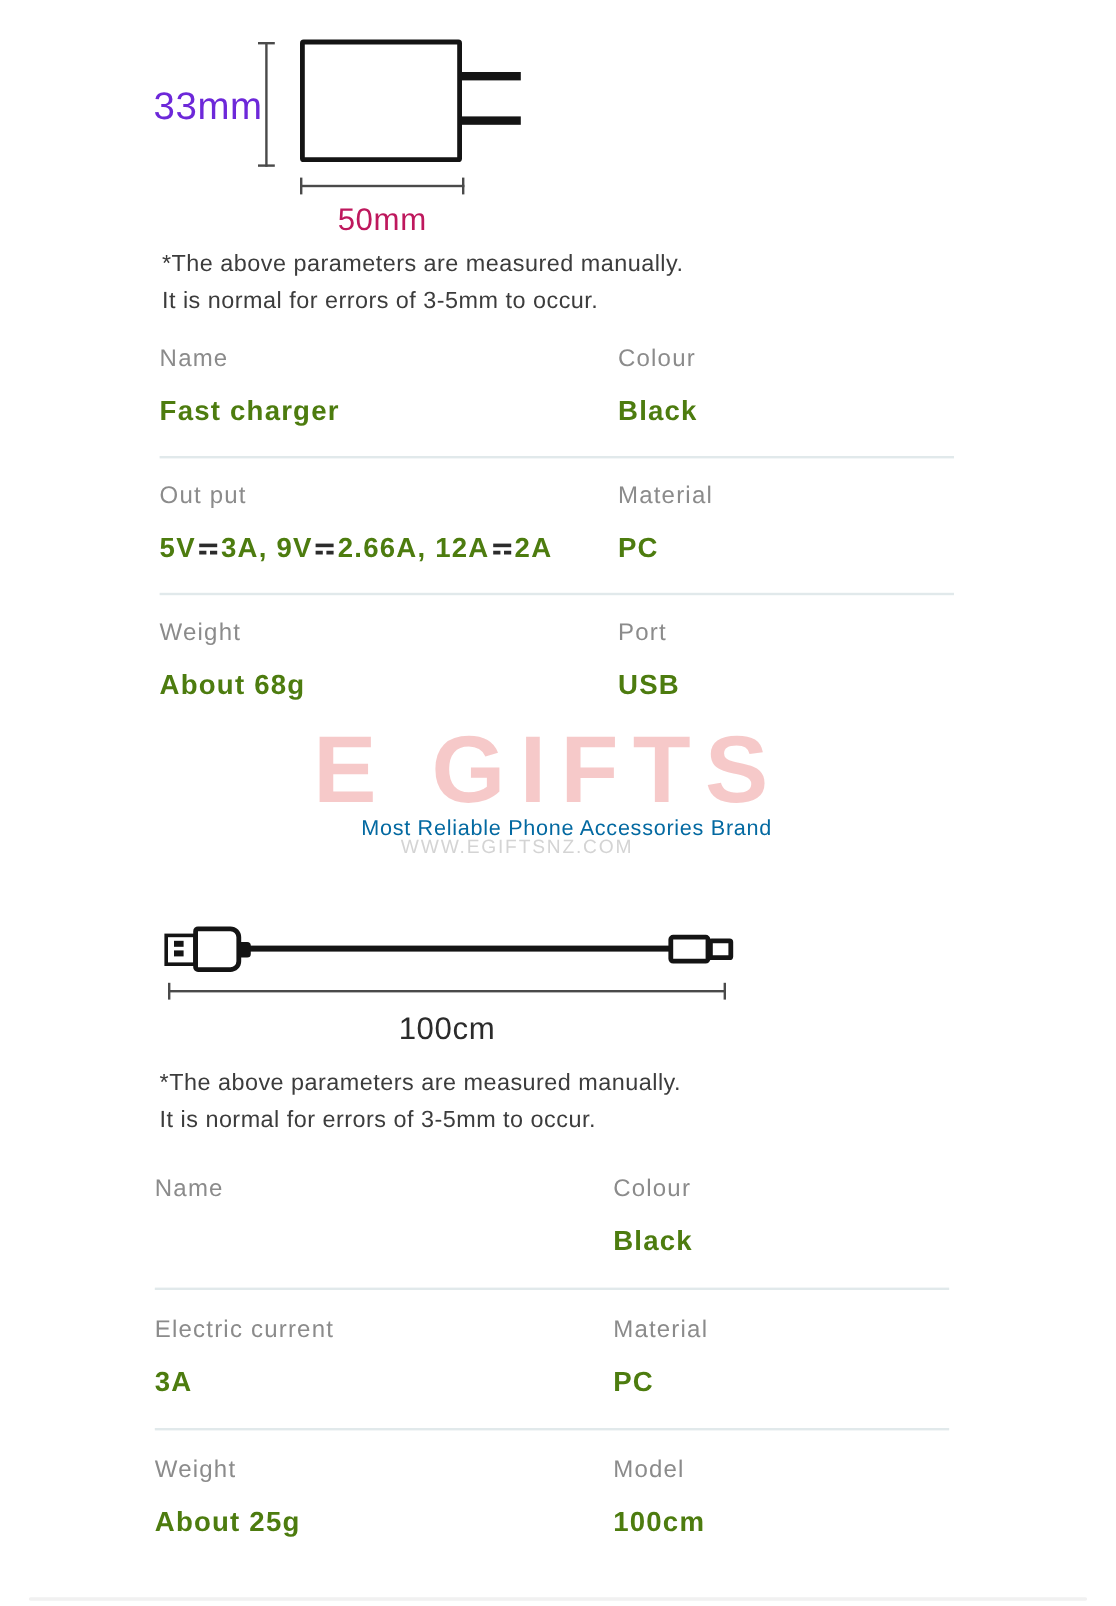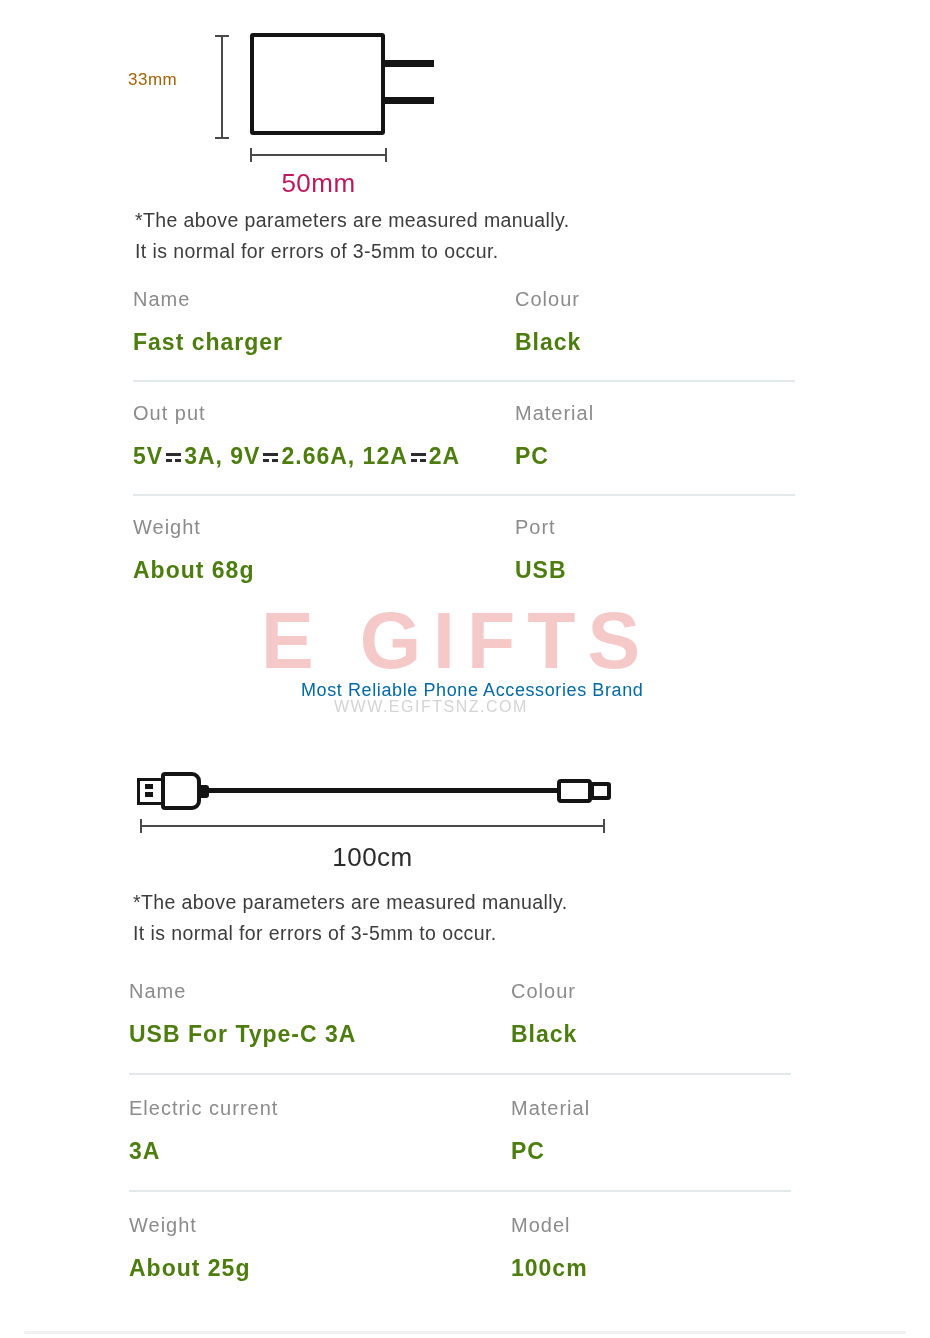--- a/index.html
+++ b/index.html
@@ -16,21 +16,21 @@
   .prong-top{top:60px;}
   .prong-bottom{top:97px;}
   .vdim{left:221px;top:35px;width:2px;height:104px;background:#4a4a4a;}
   .vdim::before,.vdim::after{content:"";position:absolute;left:-6px;width:14px;height:2px;background:#4a4a4a;}
   .vdim::before{top:0;}
   .vdim::after{bottom:0;}
   .hdim{left:250px;top:154px;width:137px;height:2px;background:#4a4a4a;}
   .hdim::before,.hdim::after{content:"";position:absolute;top:-6px;width:2px;height:14px;background:#4a4a4a;}
   .hdim::before{left:0;}
   .hdim::after{right:0;}
-  .lbl-33{left:128px;top:70px;font-size:17px;color:#a16207;letter-spacing:0.5px;}
+  .lbl-33{left:128px;top:70px;font-size:32px;color:#6d28d9;letter-spacing:0.5px;}
   .lbl-50{left:250px;top:168px;width:137px;text-align:center;font-size:26px;color:#be185d;letter-spacing:0.5px;}
 
   
   .note{font-size:19.5px;line-height:30.5px;color:#3c3c3c;letter-spacing:0.4px;}
   .note1{left:135px;top:205px;}
   .note2{left:133px;top:887px;}
 
   
   .spec-table{position:absolute;width:662px;}
   .t1{left:133px;top:284px;}
@@ -155,21 +155,20 @@
 
   <div class="abs note note2">
     <div>*The above parameters are measured manually.</div>
     <div>It is normal for errors of 3-5mm to occur.</div>
   </div>
 
   <div class="spec-table t2">
     <div class="spec-row">
       <div class="cell">
         <div class="spec-label">Name</div>
-        <div class="spec-value">USB For Type-C 3A</div>
       </div>
       <div class="cell">
         <div class="spec-label">Colour</div>
         <div class="spec-value">Black</div>
       </div>
     </div>
     <div class="spec-row">
       <div class="cell">
         <div class="spec-label">Electric current</div>
         <div class="spec-value">3A</div>

